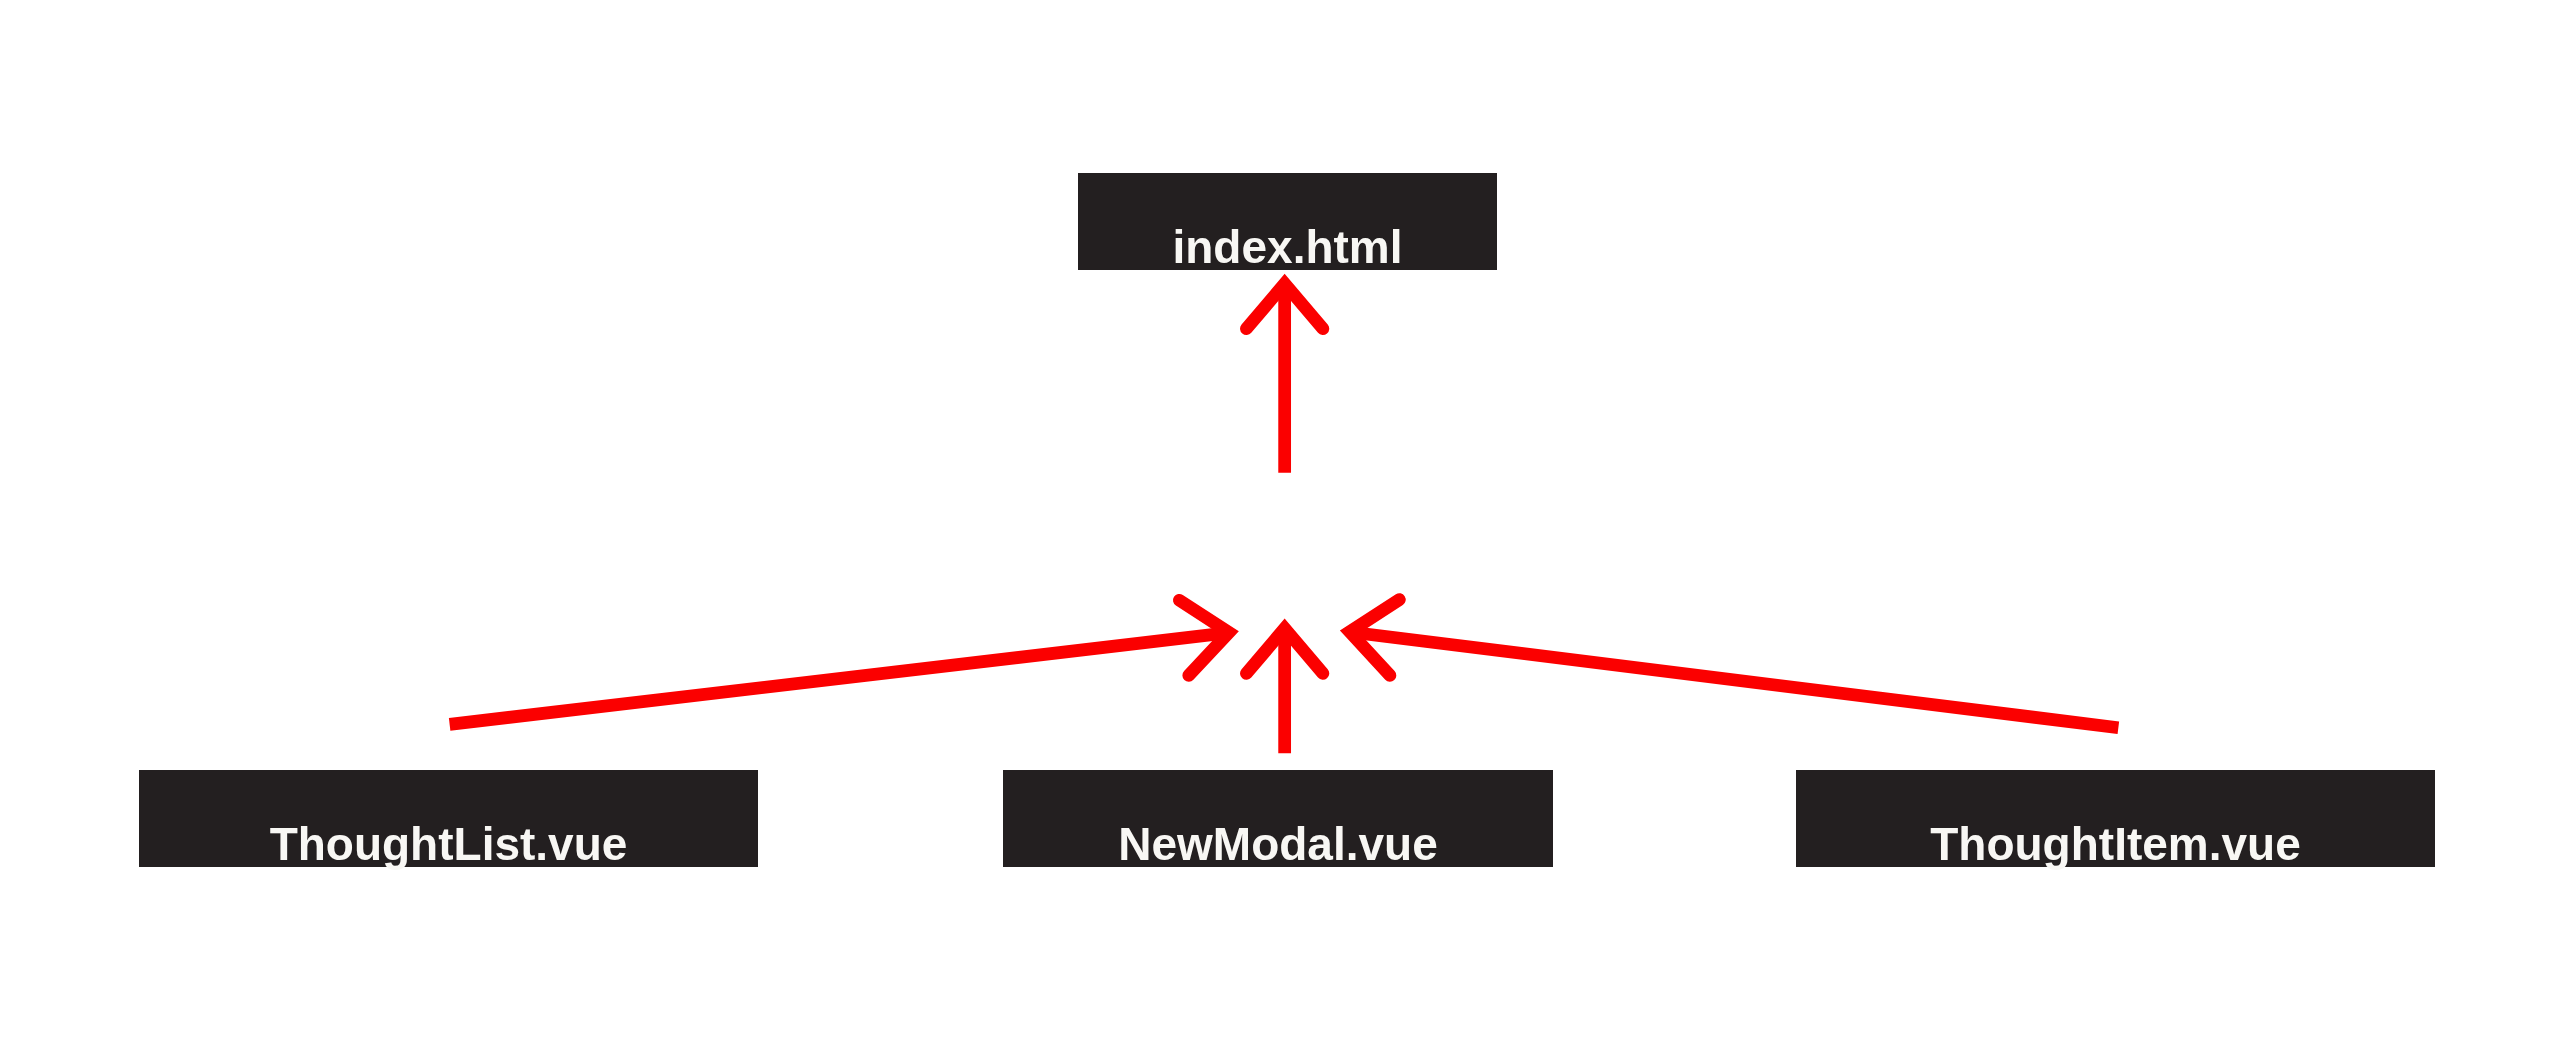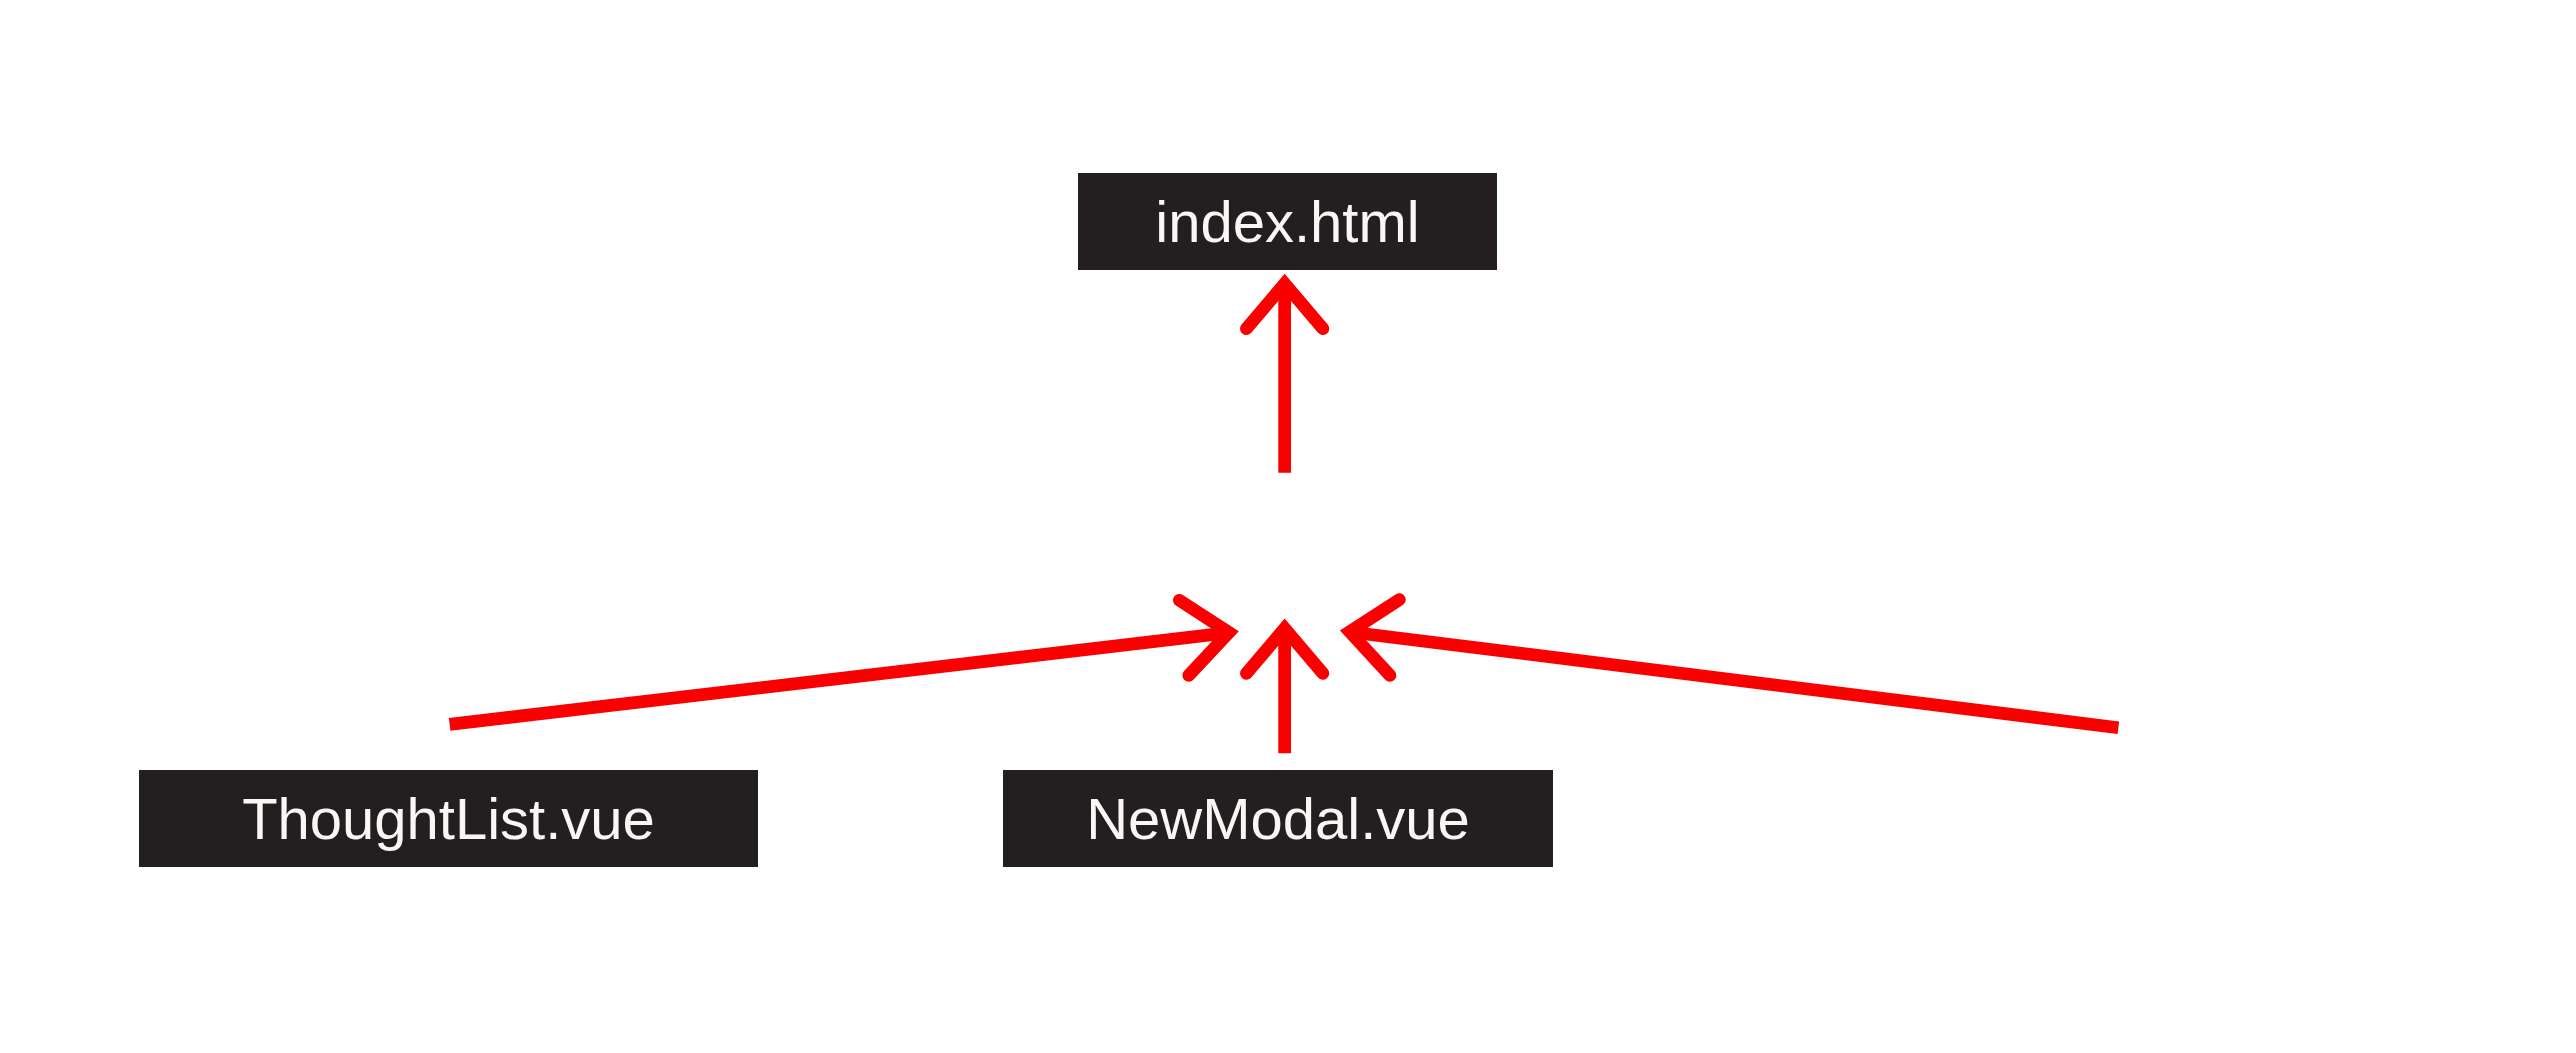--- a/index.html
+++ b/index.html
@@ -35,24 +35,24 @@
     stroke: var(--arrow);
     stroke-width: 19;
   }
   .arrows path.shaft { stroke-linecap: butt; }
   .arrows path.head  { stroke-linecap: round; stroke-linejoin: miter; }
   .node {
     position: absolute;
     background: var(--node-fill);
     color: var(--node-text);
     display: flex;
-    align-items: center;
+    align-items: flex-end;
     justify-content: center;
-    font-weight: 400;
-    font-size: 58px;
+    font-weight: 700;
+    font-size: 46px;
     line-height: 1;
     letter-spacing: 0;
     white-space: nowrap;
   }
   #node-index       { left: 1078px; top:  173px; width: 419px; height: 97px; }
   #node-app         { left: 1122px; top:  491px; width: 338px; height: 95px; }
   #node-thoughtlist { left:  139px; top: 770px; width: 619px; height: 97px; }
   #node-newmodal    { left: 1003px; top: 770px; width: 550px; height: 97px; }
   #node-thoughtitem { left: 1796px; top: 770px; width: 639px; height: 97px; }
 </style>
@@ -90,15 +90,18 @@
 
 
   <div class="node" id="node-thoughtlist">
     <span>ThoughtList.vue</span>
   </div>
 
   <div class="node" id="node-newmodal">
     <span>NewModal.vue</span>
   </div>
 
+  <div class="node" id="node-thoughtitem">
+    <span>ThoughtItem.vue</span>
+  </div>
 
 </div>
 
 
 </body></html>

